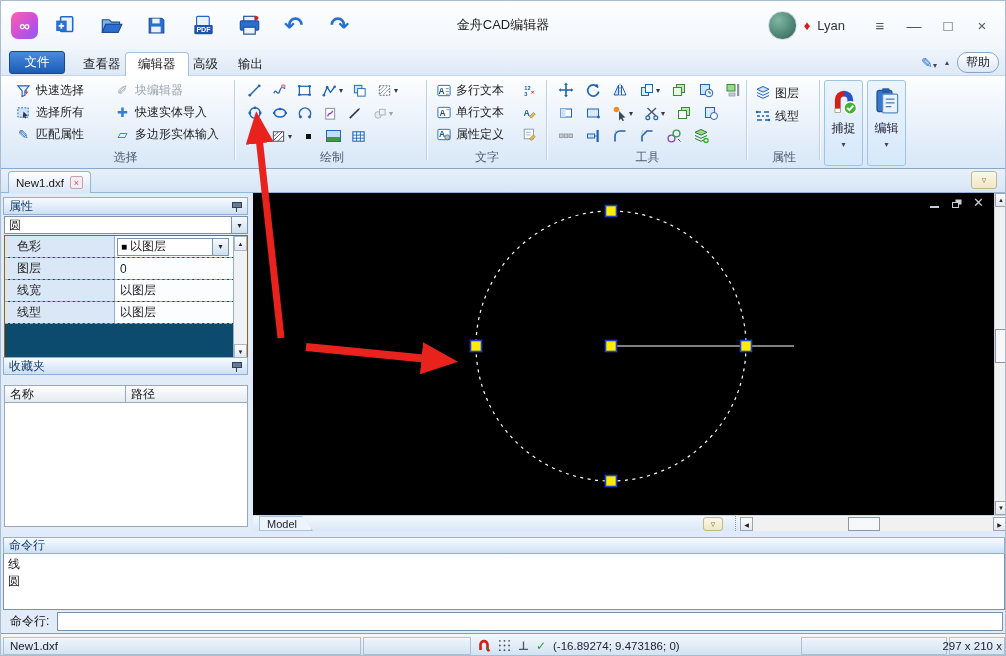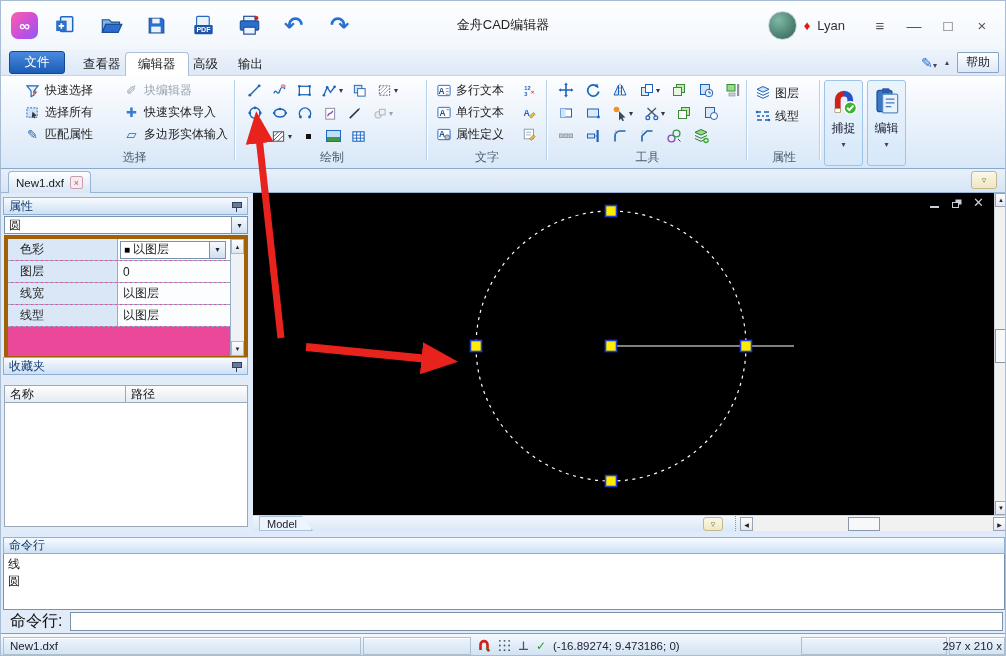--- a/index.html
+++ b/index.html
@@ -20,21 +20,21 @@
   .uname { font-size:13px; color:#333; }
   .winbtns { position:absolute; right:8px; top:0; height:48px; display:flex; align-items:center; gap:4px; }
   .winbtn { width:30px; height:28px; display:flex; align-items:center; justify-content:center; color:#555; font-size:15px; cursor:pointer; }
 
   
   .tabrow { position:absolute; left:0; top:48px; width:100%; height:27px; background:linear-gradient(#eef4fb,#dde9f7); border-bottom:1px solid #c6d6ea; }
   .mtab { position:absolute; top:3px; height:24px; display:flex; align-items:center; justify-content:center; padding:0 12px; cursor:pointer; font-size:12.5px; }
   .mtab.filetab { top:2px; height:23px; background:linear-gradient(#4a8ade,#1b5cb5); color:#fff; border-radius:3px; border:1px solid #15498f; }
   .mtab.activetab { background:#fff; border:1px solid #a8c0da; border-bottom:none; border-radius:4px 4px 0 0; }
   .tabrow-right { position:absolute; right:6px; top:2px; height:23px; display:flex; align-items:center; gap:8px; }
-  .helpbtn { height:21px; padding:0 8px; background:linear-gradient(#fefefe,#dce8f6); border:1px solid #8aa4c4; border-radius:1px; font-size:12px; color:#223; cursor:pointer; }
+  .helpbtn { height:21px; padding:0 8px; background:linear-gradient(#fefefe,#dce8f6); border:1px solid #8aa4c4; border-radius:10px; font-size:12px; color:#223; cursor:pointer; }
   .penglyph { color:#2a6fd0; font-size:14px; cursor:pointer; }
   .ddsm { font-size:8px; color:#445; cursor:pointer; }
 
   
   .ribbon { position:absolute; left:0; top:75px; width:100%; height:93px; background:linear-gradient(#fdfeff,#e9f1fb 55%,#d8e7f7); border-bottom:1px solid #8aa8c8; }
   .vdiv { position:absolute; top:4px; height:80px; width:1px; background:#b9cfe6; box-shadow:1px 0 0 #fff; }
   .glabel { position:absolute; bottom:3px; left:0; right:0; text-align:center; color:#4a5b6e; font-size:12px; }
   .grp { position:absolute; top:0; height:93px; }
   .rb { display:flex; align-items:center; gap:4px; height:18px; cursor:pointer; white-space:nowrap; }
   .rb.disabled { color:#9aa4ae; cursor:default; }
@@ -54,21 +54,21 @@
   .chevbtn { position:absolute; width:26px; height:18px; background:linear-gradient(#fbf8ea,#efe6c4); border:1px solid #c4b888; border-radius:3px; color:#8a7a40; font-size:9px; display:flex; align-items:center; justify-content:center; cursor:pointer; }
 
   
   .leftdock { position:absolute; left:0; top:192px; width:250px; height:338px; background:#e2ecf9; }
   .phead { position:absolute; left:2px; right:3px; height:18px; background:linear-gradient(#f8fbff,#cde0f5); border:1px solid #8fb0d4; color:#123c6e; padding:0 5px; display:flex; align-items:center; justify-content:space-between; font-size:12px; }
   .pin { position:relative; width:11px; height:11px; display:inline-block; cursor:pointer; }
   .pin::before { content:""; position:absolute; left:1px; top:1px; width:8px; height:4px; border:1px solid #34415a; background:#6a7a96; }
   .pin::after { content:""; position:absolute; left:4.5px; top:6px; width:1px; height:5px; background:#34415a; }
   .combo { position:absolute; background:#fff; border:1px solid #7a93ad; display:flex; align-items:center; padding-left:4px; font-size:12px; cursor:pointer; }
   .dbtn { margin-left:auto; width:16px; align-self:stretch; background:linear-gradient(#f6fafd,#cfe0ef); border-left:1px solid #7a93ad; display:flex; align-items:center; justify-content:center; font-size:8px; color:#223; cursor:pointer; }
-  .pgrid { position:absolute; left:3px; width:244px; background:#ec4899; border:4px solid #a16207; }
+  .pgrid { position:absolute; left:3px; width:244px; background:#0c4a6e; border:1px solid #a16207; }
   .prow { display:flex; height:22px; border-bottom:1px dashed #98aec6; align-items:center; }
   .plabel { width:110px; align-self:stretch; display:flex; align-items:center; background:#d9e7f7; border-right:1px solid #98aec6; padding-left:12px; color:#222; }
   .pval { flex:1; padding-left:5px; color:#222; display:flex; align-items:center; align-self:stretch; background:#fbfdff; }
   .gsb { position:absolute; right:0; top:0; bottom:0; width:14px; border-left:1px solid #98aec6; background:#eef2f6; display:flex; flex-direction:column; }
   .gsbBtn { height:15px; display:flex; align-items:center; justify-content:center; font-size:6px; color:#223; background:linear-gradient(#fdfdfe,#dfe7ef); border:1px solid #aab8c8; cursor:pointer; }
   .valcombo { display:flex; align-items:center; background:#fff; border:1px solid #7a93ad; height:18px; flex:1; margin-right:2px; padding-left:3px; gap:3px; cursor:pointer; }
   .fcell { position:absolute; height:18px; background:linear-gradient(#fdfefe,#e4ebf2); border:1px solid #9aa8b8; display:flex; align-items:center; padding-left:5px; font-size:12px; cursor:pointer; }
   .fbody { position:absolute; background:#fff; border:1px solid #9aa8b8; border-top:none; }
 
   
@@ -84,21 +84,21 @@
   .modelstrip { position:absolute; left:252px; top:514px; width:754px; height:16px; background:linear-gradient(#f2f7fd,#dae8f7); border-top:1px solid #c8d6e8; }
   .modeltab { position:absolute; left:6px; top:0; width:54px; height:15px; background:#eef4fb; border-right:1px solid #96b4d4; clip-path:polygon(0 0,80% 0,100% 100%,0 100%); display:flex; align-items:center; padding-left:8px; font-size:11px; color:#223; cursor:pointer; box-shadow:inset 0 0 0 1px #aac2dc; }
   .hscroll { position:absolute; left:487px; top:1px; width:266px; height:14px; background:#f1f1f1; display:flex; align-items:center; }
   .hsbtn { width:13px; height:14px; background:linear-gradient(#fdfdfe,#e4e8ee); border:1px solid #9aa4b2; display:flex; align-items:center; justify-content:center; font-size:6px; color:#222; cursor:pointer; }
   .dotdiv { position:absolute; left:482px; top:0; width:1px; height:15px; border-left:1px dotted #8a97a8; }
 
   
   .cmdhead { position:absolute; left:2px; top:536px; width:1002px; height:17px; background:linear-gradient(#f8fbff,#cde0f5); border:1px solid #8fb0d4; color:#123c6e; display:flex; align-items:center; padding:0 5px; font-size:12px; }
   .cmdhist { position:absolute; left:2px; top:553px; width:1002px; height:56px; background:#fff; border:1px solid #7a93ad; border-top:none; padding:2px 4px; font-size:12px; color:#111; line-height:17px; }
   .cmdrow { position:absolute; left:0; top:609px; width:1006px; height:23px; display:flex; align-items:center; background:#e2ecf9; }
-  .cmdlabel { padding:0 8px 0 9px; font-size:16px; color:#111; }
+  .cmdlabel { padding:0 8px 0 9px; font-size:12px; color:#111; }
   .cmdinput { flex:1; margin-right:4px; height:19px; background:#fff; border:1px solid #7a93ad; font-size:12px; padding:0 4px; font-family:inherit; }
 
   
   .statusbar { position:absolute; left:0; top:632px; width:100%; height:24px; background:linear-gradient(#f4f9fe,#cfe0f1); border-top:1px solid #7f9fc2; font-size:11.5px; color:#223; }
   .sbcell { position:absolute; top:3px; height:18px; border:1px solid #aebfd0; box-shadow:inset 0 1px #fff; display:flex; align-items:center; padding:0 6px; }
   .sbicons { position:absolute; top:3px; height:18px; display:flex; align-items:center; gap:7px; }
   .perp { font-size:12px; font-weight:bold; color:#44566a; }
   .okch { font-size:12px; font-weight:bold; color:#2a9a2a; }
 </style>
 </head>
@@ -169,21 +169,21 @@
     <div class="mtab" style="left:225px">输出</div>
     <div class="tabrow-right">
       <span><span class="penglyph">✎</span><span class="ddsm">▾</span></span>
       <span class="ddsm">▴</span>
       <button class="helpbtn">帮助</button>
     </div>
   </div>
 
   <div class="ribbon">
 
-    <div class="grp" style="left:17px;width:230px">
+    <div class="grp" style="left:8px;width:230px">
       <div class="rb" style="position:absolute;left:6px;top:5px">
         <span class="ri">
             <svg width="15" height="15" viewBox="0 0 16 16">
               <path d="M2 3h12L9.5 8.5V13l-3 1.5V8.5z" fill="#eaf2fc" stroke="#1e63b8" stroke-width="1.2"></path>
               <path d="M11.5 7l-2.2 3.2h1.7L9.7 13.5l3.3-4.2h-1.7z" fill="#d42218"></path>
             </svg>
           </span>
         <span>快速选择</span>
       </div>
       <div class="rb" style="position:absolute;left:6px;top:27px">

